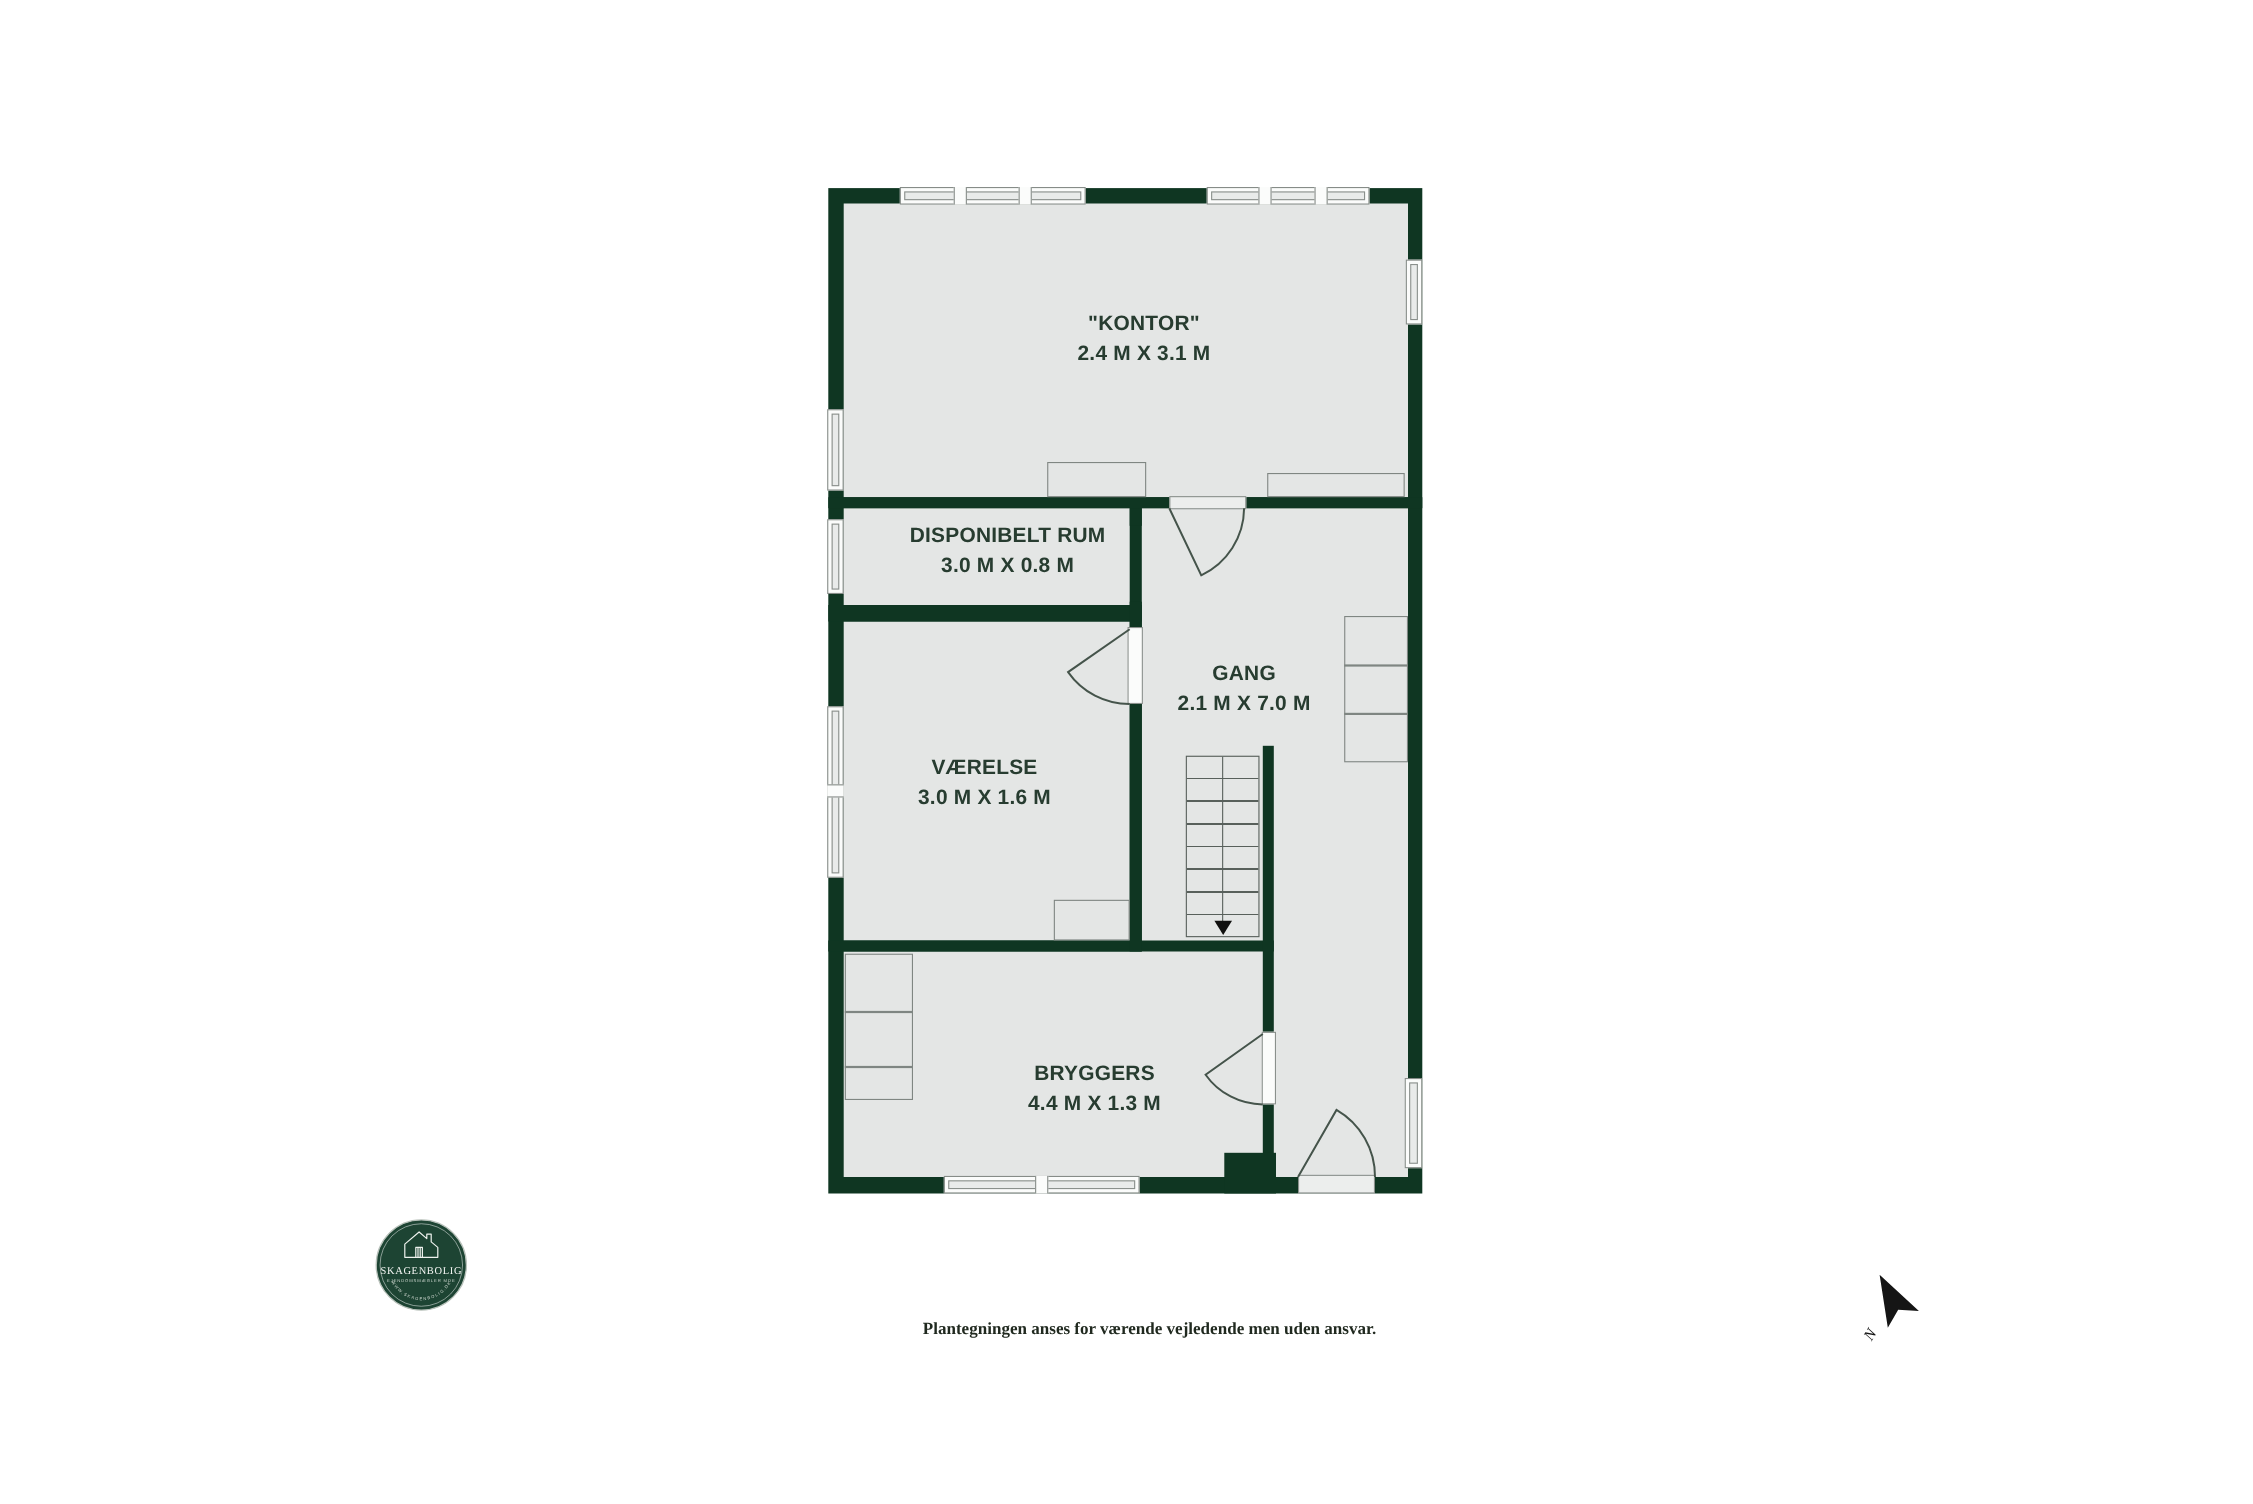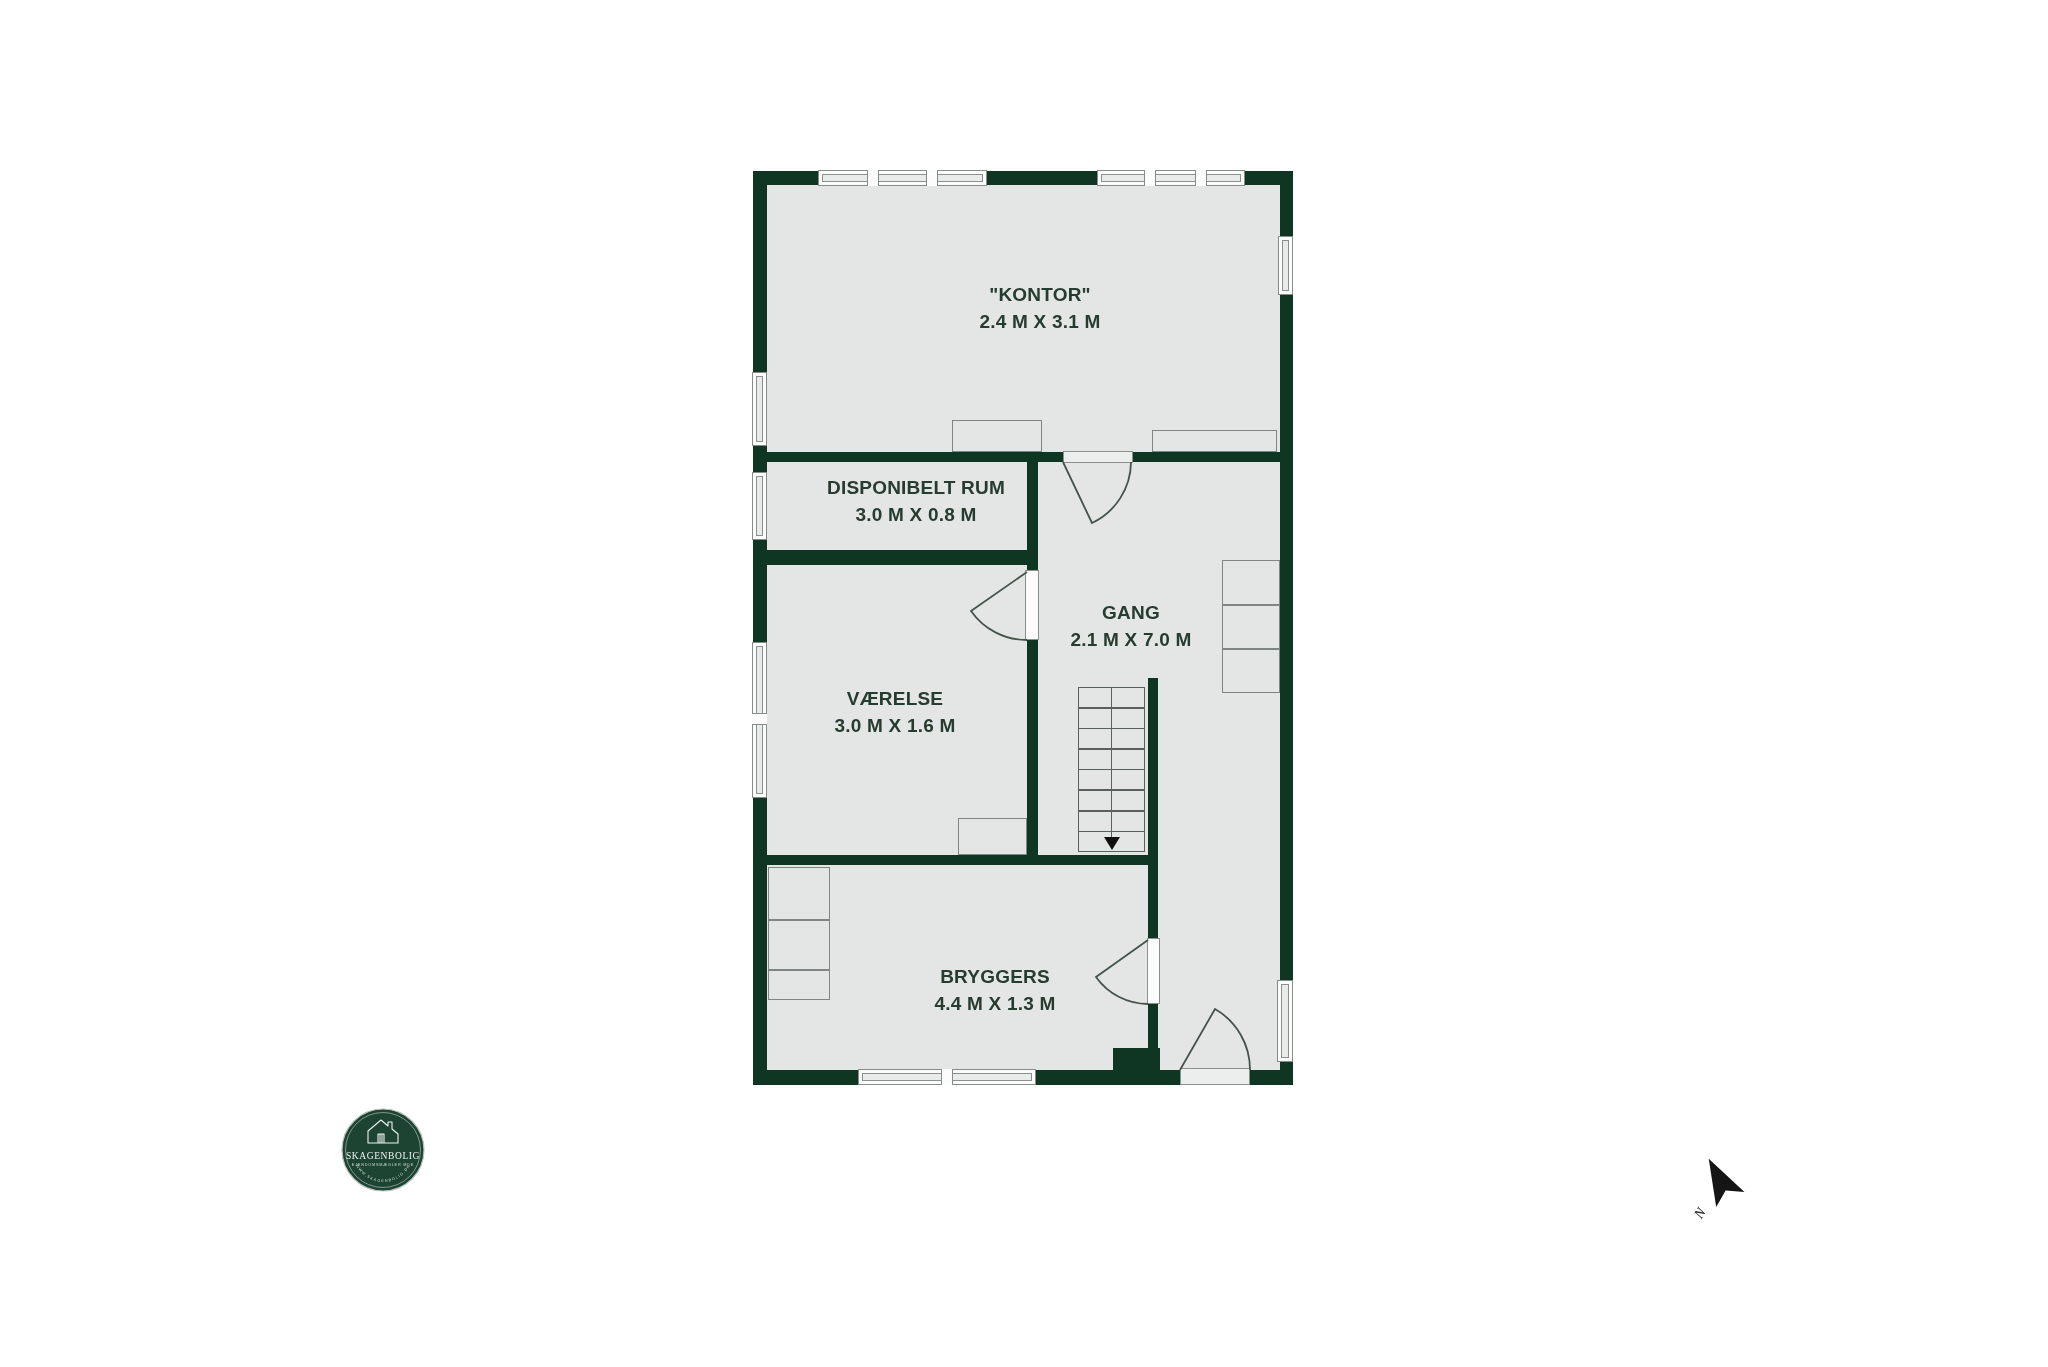--- a/index.html
+++ b/index.html
@@ -145,19 +145,20 @@
     <text x="43" y="51.5" text-anchor="middle" font-family="Liberation Serif, serif" font-size="9.5" letter-spacing="0.6" fill="#f2f4f1">SKAGENBOLIG</text>
     <text x="43" y="58.5" text-anchor="middle" font-family="Liberation Sans, sans-serif" font-size="3.8" letter-spacing="0.8" fill="#cfd8d0">EJENDOMSMÆGLER MDE</text>
     <defs>
         <path id="lc" d="M13,50 A30.5,30.5 0 0 0 73,50" fill="none"></path>
       </defs>
     <text font-family="Liberation Sans, sans-serif" font-size="3.8" letter-spacing="1.2" fill="#cfd8d0">
       <textPath href="#lc" startOffset="50%" text-anchor="middle">WWW.SKAGENBOLIG.DK</textPath>
     </text>
   </svg>
 
+  <div class="disclaimer">Plantegningen anses for værende vejledende men uden ansvar.</div>
 
   <svg class="compass" viewBox="0 0 70 72" width="70" height="72">
     <polygon points="30,4 46,50 30,40 14,50" fill="#151515" transform="rotate(-28 30 28)"></polygon>
     <text x="6" y="66" font-family="Liberation Serif, serif" font-style="italic" font-size="14" fill="#151515" transform="rotate(-58 10 62)">N</text>
   </svg>
 
 </div>
 
 </body></html>

